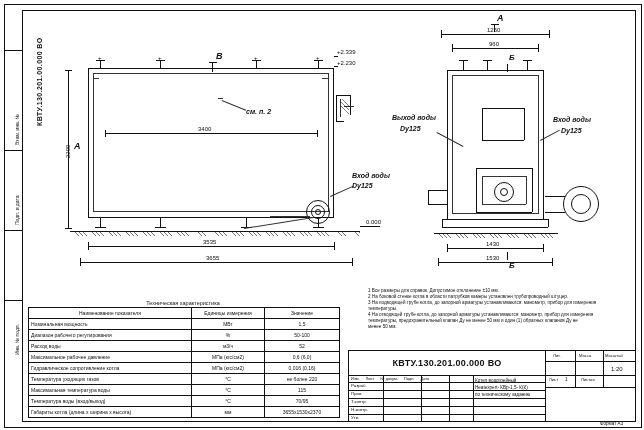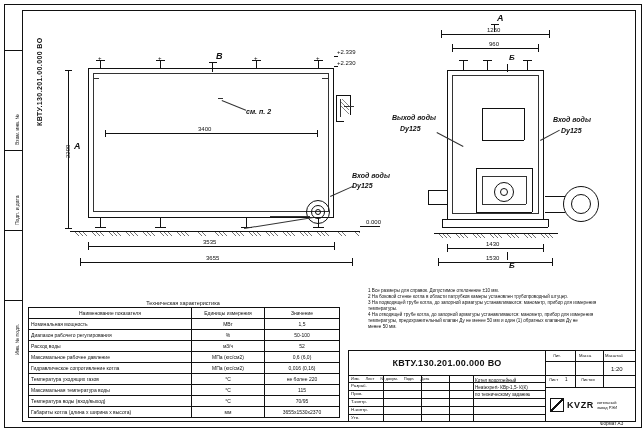--- a/index.html
+++ b/index.html
@@ -325,27 +325,17 @@
     <div class="ln" style="left:226px;top:0;width:1px;height:36px;"></div>
     <div class="ln" style="left:254px;top:0;width:1px;height:36px;"></div>
     <div class="txt" style="left:204px;top:3px;font-size:4.2px;">Лит.</div>
     <div class="txt" style="left:230px;top:3px;font-size:4.2px;">Масса</div>
     <div class="txt" style="left:256px;top:3px;font-size:4.2px;">Масштаб</div>
     <div class="txt" style="left:262px;top:15px;font-size:6px;">1:20</div>
     <div class="txt" style="left:200px;top:27px;font-size:4.2px;">Лист</div>
     <div class="txt" style="left:216px;top:27px;font-size:4.6px;">1</div>
     <div class="txt" style="left:232px;top:27px;font-size:4.2px;">Листов</div>
 
-    <div class="abs" style="left:197px;top:37px;width:89px;height:33px;display:flex;align-items:center;gap:3px;padding-left:4px;">
-      <div style="width:12px;height:12px;border:1px solid #111;background:linear-gradient(135deg,#fff 0 45%,#111 45% 55%,#fff 55% 100%);"></div>
-      <div>
-        <div style="font-size:9px;font-weight:bold;letter-spacing:0.6px;">KVZR</div>
-      </div>
-      <div style="font-size:4px;line-height:5px;">
-        <div>котельный</div>
-        <div>завод РЭИ</div>
-      </div>
-    </div>
   </div>
 
   <div class="txt" style="left:600px;top:422px;font-size:4.6px;">Формат A3</div>
 
 </div>
 
 </body></html>

